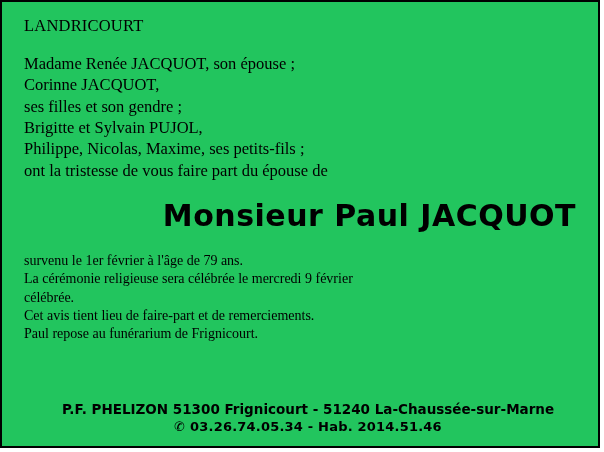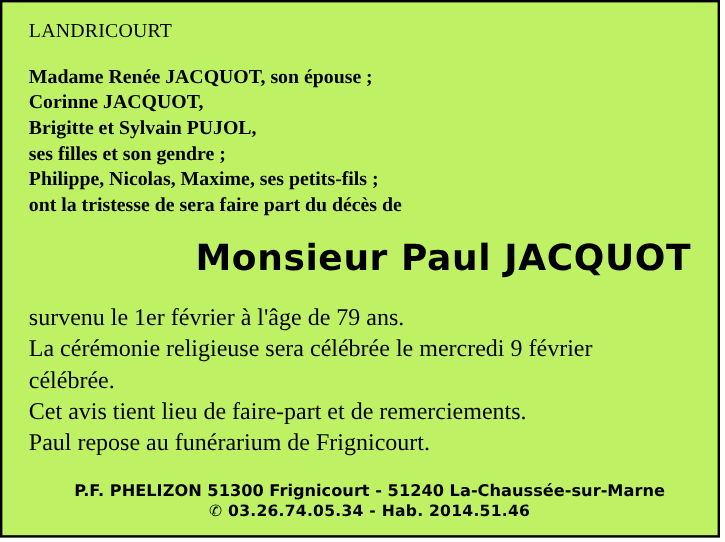--- a/index.html
+++ b/index.html
@@ -14,49 +14,48 @@
     color: #000000;
     overflow: hidden;
   }
   #notice {
     position: relative;
     width: 600px;
     height: 448px;
     margin: 0;
     border: 2px solid #000000;
     box-sizing: border-box;
-    background: #bef264;
+    background: #22c55e;
     padding: 14px 22px 0 22px;
   }
   .locality {
     font-size: 16.5px;
     line-height: 1.25;
     letter-spacing: 0.2px;
     margin: 0 0 16px 0;
   }
   .family {
     font-size: 16.5px;
     line-height: 1.30;
     margin: 0;
-    font-weight: bold;
   }
   .family .line {
     white-space: pre;
   }
   .deceased {
     text-align: right;
     font-family: "DejaVu Sans", sans-serif;
     font-weight: bold;
     font-size: 30px;
     letter-spacing: 0.5px;
     margin: 18px 0 20px 0;
     line-height: 1.1;
   }
   .details {
-    font-size: 20px;
+    font-size: 14px;
     line-height: 1.30;
     margin: 0;
   }
   .details .line {
     white-space: pre-wrap;
   }
   .funeral {
     position: absolute;
     left: 16px;
     right: 0;
@@ -75,24 +74,24 @@
 </head>
 <body>
 
 <div id="notice">
 
   <div class="locality">LANDRICOURT</div>
 
   <div class="family">
     <div class="line">Madame Renée JACQUOT, son épouse ;</div>
     <div class="line">Corinne JACQUOT,</div>
+    <div class="line">ses filles et son gendre ;</div>
     <div class="line">Brigitte et Sylvain PUJOL,</div>
-    <div class="line">ses filles et son gendre ;</div>
     <div class="line">Philippe, Nicolas, Maxime, ses petits-fils ;</div>
-    <div class="line">ont la tristesse de sera faire part du décès de</div>
+    <div class="line">ont la tristesse de vous faire part du épouse de</div>
   </div>
 
   <div class="deceased">Monsieur Paul JACQUOT</div>
 
   <div class="details">
     <div class="line">survenu le 1er février à l'âge de 79 ans.</div>
     <div class="line">La cérémonie religieuse sera célébrée le mercredi 9 février</div>
     <div class="line">célébrée.</div>
     <div class="line">Cet avis tient lieu de faire-part et de remerciements.</div>
     <div class="line">Paul repose au funérarium de Frignicourt.</div>

